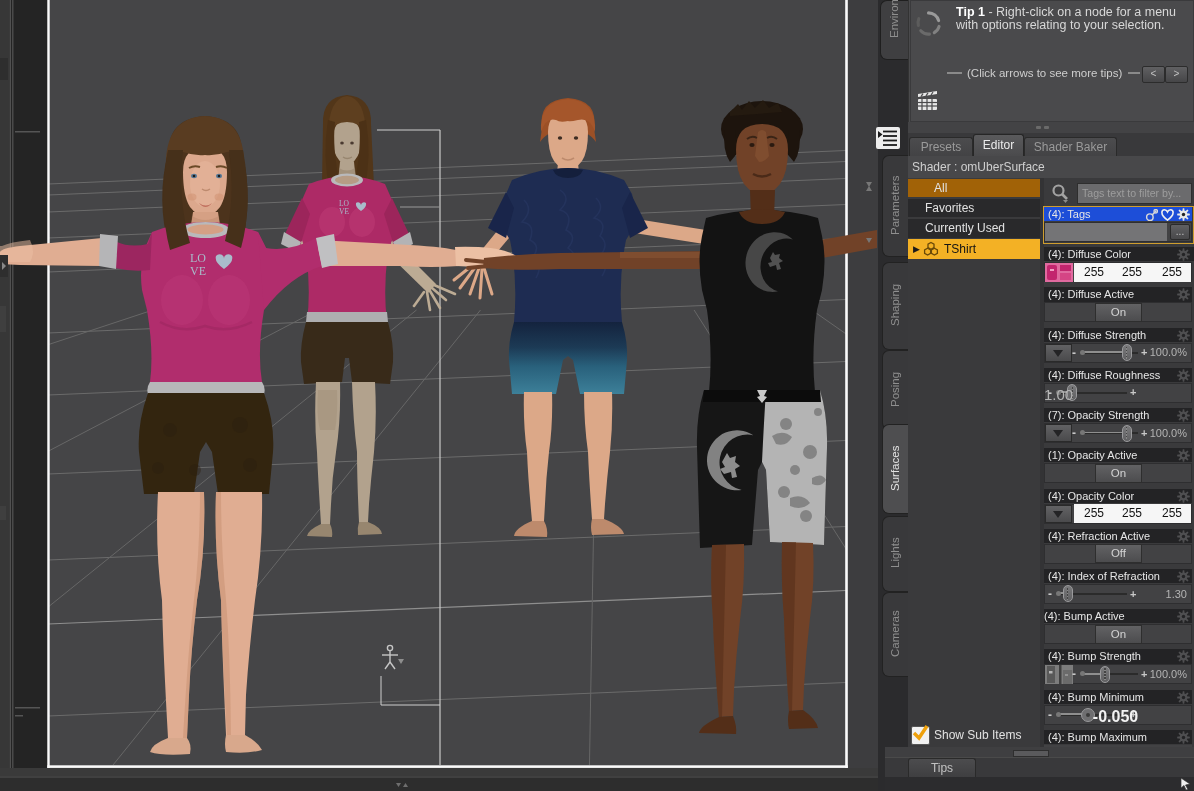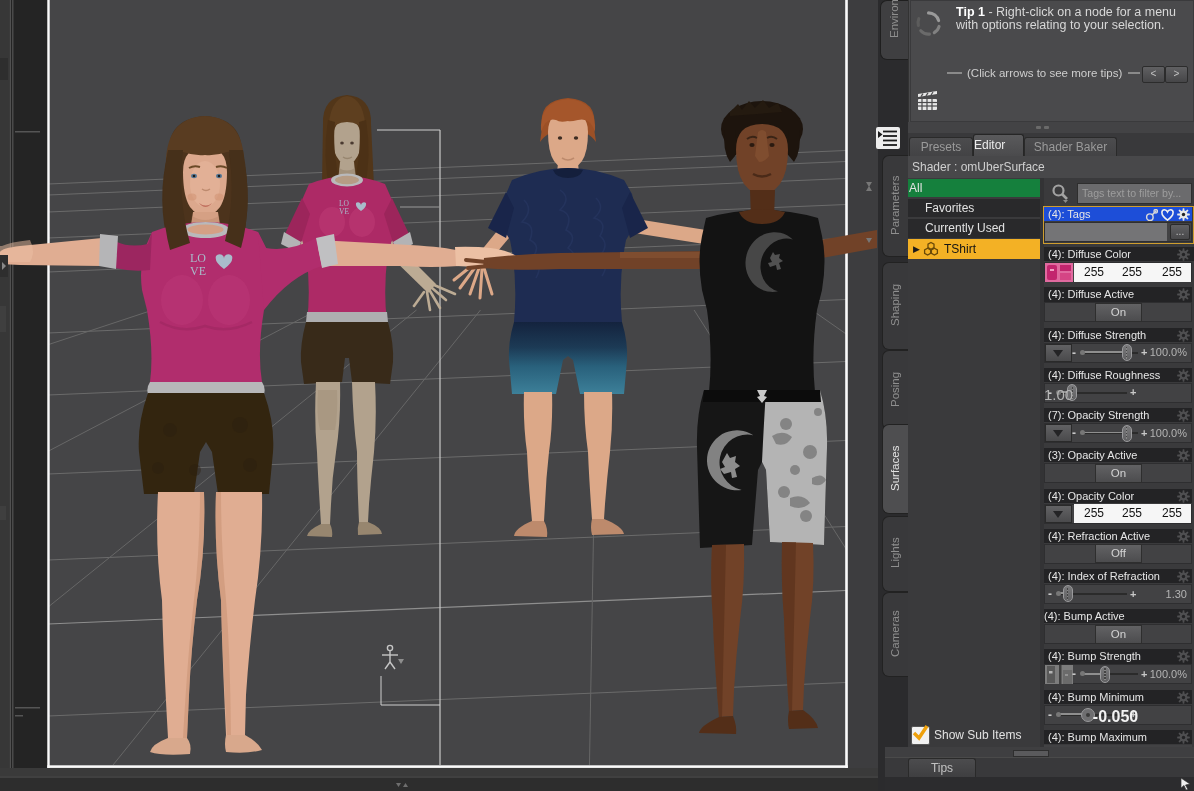--- a/index.html
+++ b/index.html
@@ -356,25 +356,25 @@
         <line x1="15" y1="8" x2="15" y2="19"></line>
         <line x1="4" y1="5.6" x2="6" y2="2.6"></line>
         <line x1="9" y1="4.8" x2="11" y2="1.9"></line>
         <line x1="14" y1="4" x2="16" y2="1.2"></line>
       </g>
     </svg>
 <div style="position:absolute;left:1036px;top:126px;width:5px;height:3px;background:#6a6a6a;border-radius:1px"></div>
 <div style="position:absolute;left:1044px;top:126px;width:5px;height:3px;background:#6a6a6a;border-radius:1px"></div>
 <div style="position:absolute;left:908px;top:133px;width:286px;height:23px;background:#39393b"></div>
 <div style="position:absolute;left:909px;top:137px;width:62px;height:19px;background:linear-gradient(#4c4c4e,#424244);border:1px solid #2a2a2a;border-bottom:none;border-radius:3px 3px 0 0;color:#9a9a9a;font-size:12px;text-align:center;line-height:19px">Presets</div>
-<div style="position:absolute;left:973px;top:134px;width:49px;height:22px;background:linear-gradient(#5a5a5c,#4a4a4c);border:1px solid #262626;border-bottom:none;border-radius:3px 3px 0 0;color:#ececec;font-size:12px;line-height:21px">Editor</div>
+<div style="position:absolute;left:973px;top:134px;width:49px;height:22px;background:linear-gradient(#5a5a5c,#4a4a4c);border:1px solid #262626;border-bottom:none;border-radius:3px 3px 0 0;color:#ececec;font-size:12px;text-align:center;line-height:21px">Editor</div>
 <div style="position:absolute;left:1024px;top:137px;width:91px;height:19px;background:linear-gradient(#4c4c4e,#424244);border:1px solid #2a2a2a;border-bottom:none;border-radius:3px 3px 0 0;color:#9a9a9a;font-size:12px;text-align:center;line-height:19px">Shader Baker</div>
 <div style="position:absolute;left:908px;top:156px;width:286px;height:22px;background:#48484a;color:#cfcfcf;font-size:12px;line-height:22px;padding-left:4px;box-sizing:border-box">Shader : omUberSurface</div>
 <div style="position:absolute;left:908px;top:178px;width:286px;height:569px;background:#3a3a3c"></div>
-<div style="position:absolute;left:908px;top:178.5px;width:132px;height:19.5px;background:#15803d;border-bottom:1px solid #3a3a3c;color:#e2e2e2;font-size:12px;line-height:19px;padding-left:1px;box-sizing:border-box">All</div>
+<div style="position:absolute;left:908px;top:178.5px;width:132px;height:19.5px;background:#a16207;border-bottom:1px solid #3a3a3c;color:#e2e2e2;font-size:12px;line-height:19px;padding-left:26px;box-sizing:border-box">All</div>
 <div style="position:absolute;left:908px;top:198.8px;width:132px;height:19.5px;background:#29292b;border-bottom:1px solid #3a3a3c;color:#e2e2e2;font-size:12px;line-height:19px;padding-left:17px;box-sizing:border-box">Favorites</div>
 <div style="position:absolute;left:908px;top:219.1px;width:132px;height:19.5px;background:#29292b;border-bottom:1px solid #3a3a3c;color:#e2e2e2;font-size:12px;line-height:19px;padding-left:17px;box-sizing:border-box">Currently Used</div>
 <div style="position:absolute;left:908px;top:239.4px;width:132px;height:20px;background:#f3b125;color:#141414;font-size:12px;line-height:20px;box-sizing:border-box"><span style="position:absolute;left:5px;top:0px;color:#1a1a1a;font-size:9px">▶</span><svg style="position:absolute;left:15px;top:2px" width="16" height="16" viewBox="0 0 16 16">
         <g fill="none" stroke="#6a4a08" stroke-width="1.3">
           <path d="M8 1.5 l3 1.7 0 3.4 -3 1.7 -3 -1.7 0 -3.4Z"></path>
           <path d="M4.6 7.2 l3 1.7 0 3.4 -3 1.7 -3 -1.7 0 -3.4Z"></path>
           <path d="M11.4 7.2 l3 1.7 0 3.4 -3 1.7 -3 -1.7 0 -3.4Z"></path>
         </g>
       </svg><span style="margin-left:36px">TShirt</span></div>
 <div style="position:absolute;left:911px;top:726px;width:17px;height:17px;background:#f2f2f2;border:1px solid #555;border-radius:2px"></div>
@@ -530,21 +530,21 @@
 <div style="position:absolute;left:1045px;top:424.1px;width:27px;height:18px;background:linear-gradient(#626264,#4a4a4c);border:1px solid #2a2a2a;box-sizing:border-box"></div>
 <div style="position:absolute;left:1053px;top:430.1px;width:0;height:0;border-left:5.5px solid transparent;border-right:5.5px solid transparent;border-top:7px solid #242426"></div>
 <div style="position:absolute;left:1072px;top:426.1px;color:#c8c8c8;font-size:12px;font-weight:bold">-</div>
 <div style="position:absolute;left:1081px;top:432.1px;width:57px;height:2px;background:#2b2b2b"></div>
     <div style="position:absolute;left:1081px;top:431.6px;width:46px;height:1.6px;background:#8f8f8f"></div>
     <div style="position:absolute;left:1080px;top:430.1px;width:5px;height:5px;border-radius:50%;background:#777"></div>
     <div style="position:absolute;left:1121.6px;top:424.6px;width:10px;height:17px;border-radius:5px;background:linear-gradient(#7a7a7c,#606062);border:1px solid #9a9a9c;box-sizing:border-box"></div>
     <div style="position:absolute;left:1125.8999999999999px;top:427.1px;width:1.4px;height:12px;background:repeating-linear-gradient(#444 0 1.5px,#888 1.5px 3px)"></div>
 <div style="position:absolute;left:1141px;top:426.6px;color:#c8c8c8;font-size:11px;font-weight:bold">+</div>
 <div style="position:absolute;left:1044px;top:426.6px;width:143px;text-align:right;color:#b4b4b4;font-size:11px">100.0%</div>
-<div style="position:absolute;left:1044px;top:448.3px;width:148px;height:14.2px;background:#232325;color:#e6e6e6;font-size:11px;line-height:14.2px;padding-left:4px;box-sizing:border-box;white-space:nowrap">(3): Opacity Active</div>
+<div style="position:absolute;left:1044px;top:448.3px;width:148px;height:14.2px;background:#232325;color:#e6e6e6;font-size:11px;line-height:14.2px;padding-left:4px;box-sizing:border-box;white-space:nowrap">(1): Opacity Active</div>
 <svg style="position:absolute;left:1177px;top:449.32px" width="13" height="13" viewBox="0 0 16 16">
       <g fill="#4f4f51">
         <circle cx="8" cy="8" r="4.8"></circle>
         <rect x="6.9" y="0.2" width="2.2" height="4.4" rx="0.6" transform="rotate(0 8 8)"></rect>
         <rect x="6.9" y="0.2" width="2.2" height="4.4" rx="0.6" transform="rotate(45 8 8)"></rect>
         <rect x="6.9" y="0.2" width="2.2" height="4.4" rx="0.6" transform="rotate(90 8 8)"></rect>
         <rect x="6.9" y="0.2" width="2.2" height="4.4" rx="0.6" transform="rotate(135 8 8)"></rect>
         <rect x="6.9" y="0.2" width="2.2" height="4.4" rx="0.6" transform="rotate(180 8 8)"></rect>
         <rect x="6.9" y="0.2" width="2.2" height="4.4" rx="0.6" transform="rotate(225 8 8)"></rect>
         <rect x="6.9" y="0.2" width="2.2" height="4.4" rx="0.6" transform="rotate(270 8 8)"></rect>

